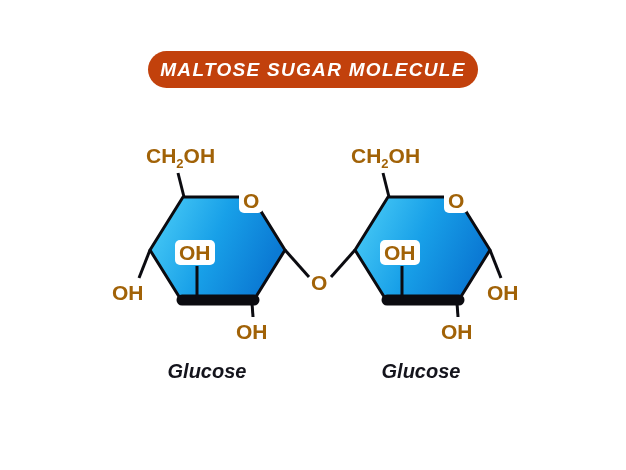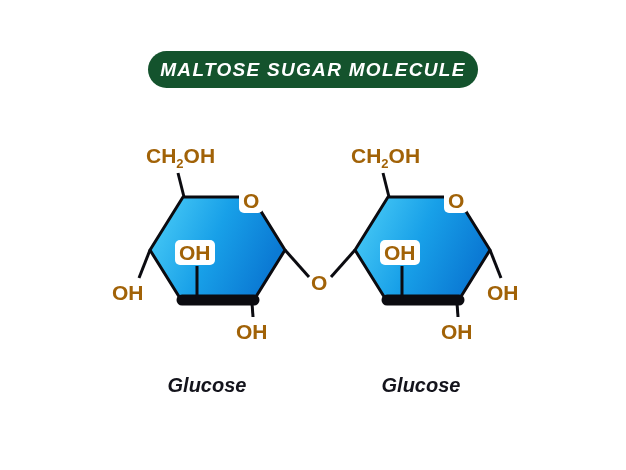--- a/index.html
+++ b/index.html
@@ -40,29 +40,28 @@
   }
   .sub { font-size: 13px; font-weight: 600; }
   .caption {
     position: absolute;
     width: 110px;
     text-align: center;
     font-size: 20px;
     font-style: italic;
     font-weight: 600;
     color: #14141c;
-    margin-top: 14px;
   }
 </style>
 </head>
 <body>
 
 <div class="stage">
 
-  <div class="banner" style="background: #14532d;">MALTOSE SUGAR MOLECULE</div>
+  <div class="banner" style="background: #c2410c;">MALTOSE SUGAR MOLECULE</div>
 
   <svg class="diagram" width="626" height="470" viewBox="0 0 626 470">
     <defs>
       <linearGradient id="ringGrad" x1="0" y1="0" x2="1" y2="0.35">
         <stop offset="0" stop-color="#4FD0F8"></stop>
         <stop offset="0.55" stop-color="#18A0E8"></stop>
         <stop offset="1" stop-color="#0B7AD4"></stop>
       </linearGradient>
     </defs>
 

